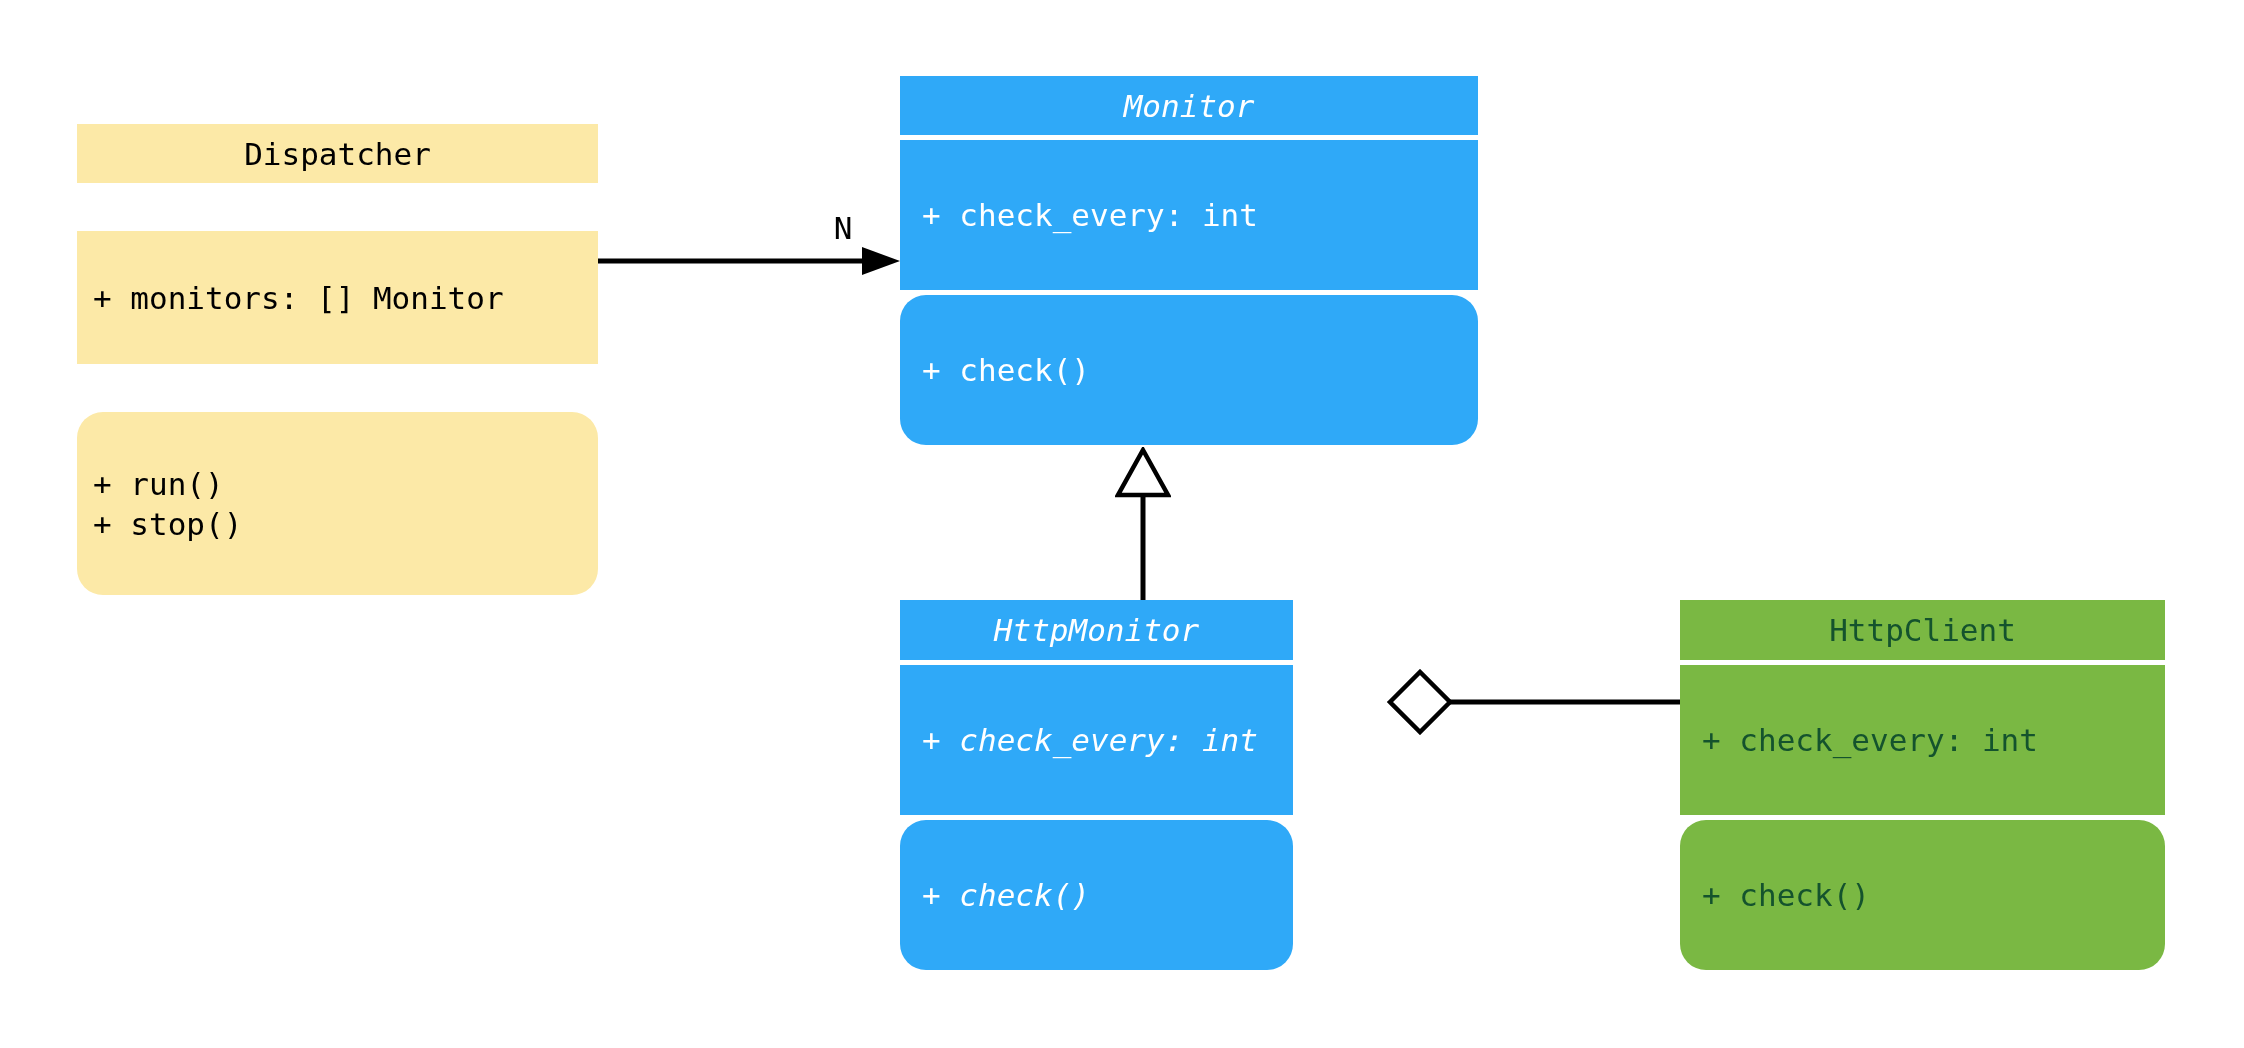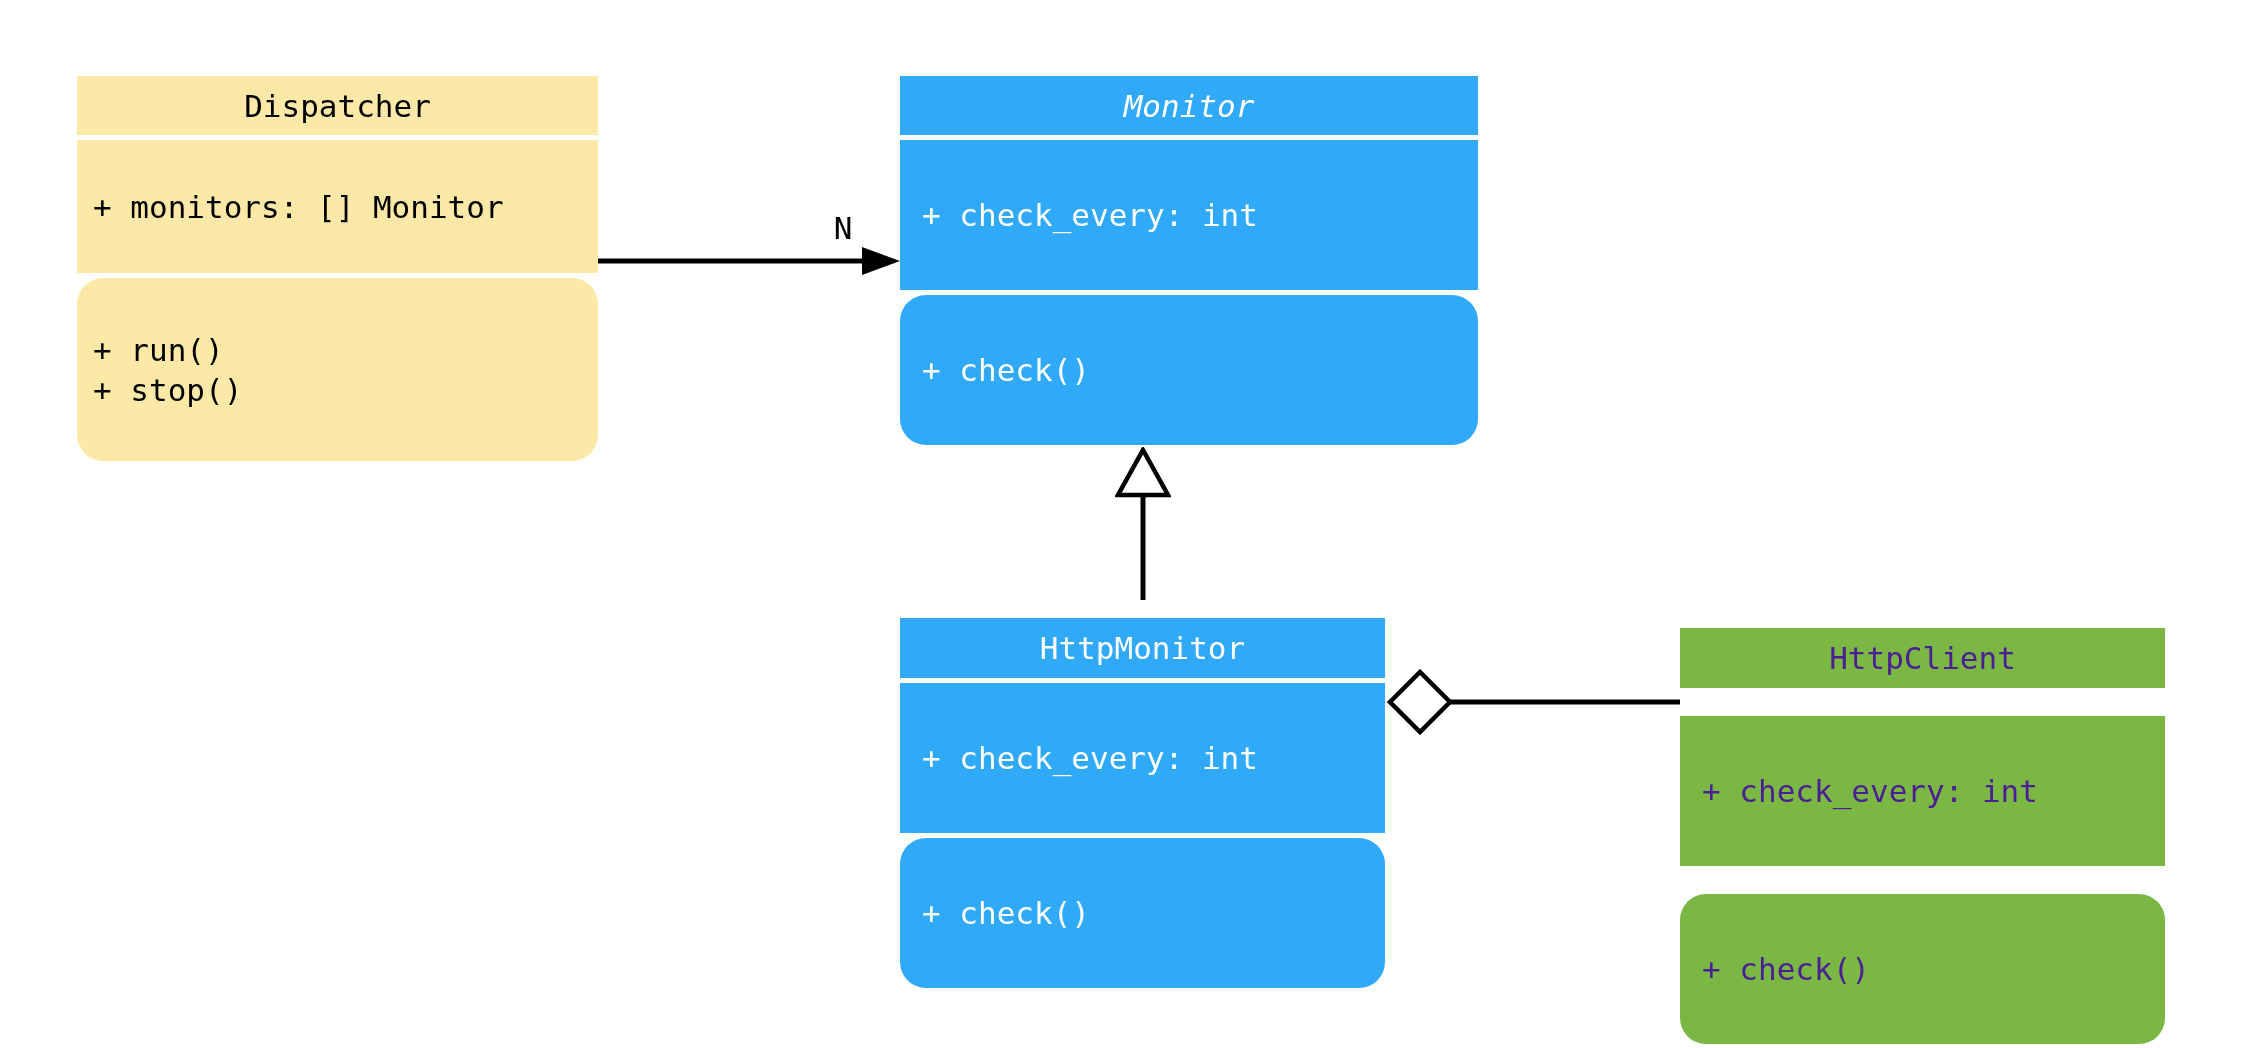--- a/index.html
+++ b/index.html
@@ -37,42 +37,42 @@
     justify-content: flex-start;
     flex-direction: column;
   }
   .attr-row > div, .method-row > div {
     width: 100%;
     box-sizing: border-box;
     line-height: 40px;
   }
 
   
-  .theme-yellow .row { background: #fce9a7; color: #000000; }
+  .theme-yellow .row { background: #fce9a7; color: #000000; margin-top: 48px; }
   .theme-blue   .row { background: #2fa9f8; color: #ffffff; }
-  .theme-green  .row { background: #7ab843; color: #4c1d95; margin-top: 28px; }
+  .theme-green  .row { background: #7ab843; color: #14532d; }
 
   
   .box-dispatcher { left: 77px; top: 76px; width: 521px; }
   .box-dispatcher .title-row  { height: 59px; }
   .box-dispatcher .attr-row   { height: 133px; justify-content: center; }
   .box-dispatcher .method-row { height: 183px; justify-content: center; }
   .box-dispatcher .attr-row > div,
   .box-dispatcher .method-row > div { padding-left: 16px; }
 
   
   .box-monitor { left: 900px; top: 76px; width: 578px; }
   .box-monitor .title-row  { height: 59px; font-style: italic; }
   .box-monitor .attr-row   { height: 150px; justify-content: center; }
   .box-monitor .method-row { height: 150px; justify-content: center; }
   .box-monitor .attr-row > div,
   .box-monitor .method-row > div { padding-left: 22px; }
 
   
-  .box-httpmonitor { left: 900px; top: 618px; width: 485px; }
+  .box-httpmonitor { left: 900px; top: 600px; width: 393px; font-style: italic; }
   .box-httpmonitor .title-row  { height: 60px; }
   .box-httpmonitor .attr-row   { height: 150px; justify-content: center; }
   .box-httpmonitor .method-row { height: 150px; justify-content: center; }
   .box-httpmonitor .attr-row > div,
   .box-httpmonitor .method-row > div { padding-left: 22px; }
 
   
   .box-httpclient { left: 1680px; top: 600px; width: 485px; }
   .box-httpclient .title-row  { height: 60px; }
   .box-httpclient .attr-row   { height: 150px; justify-content: center; }

